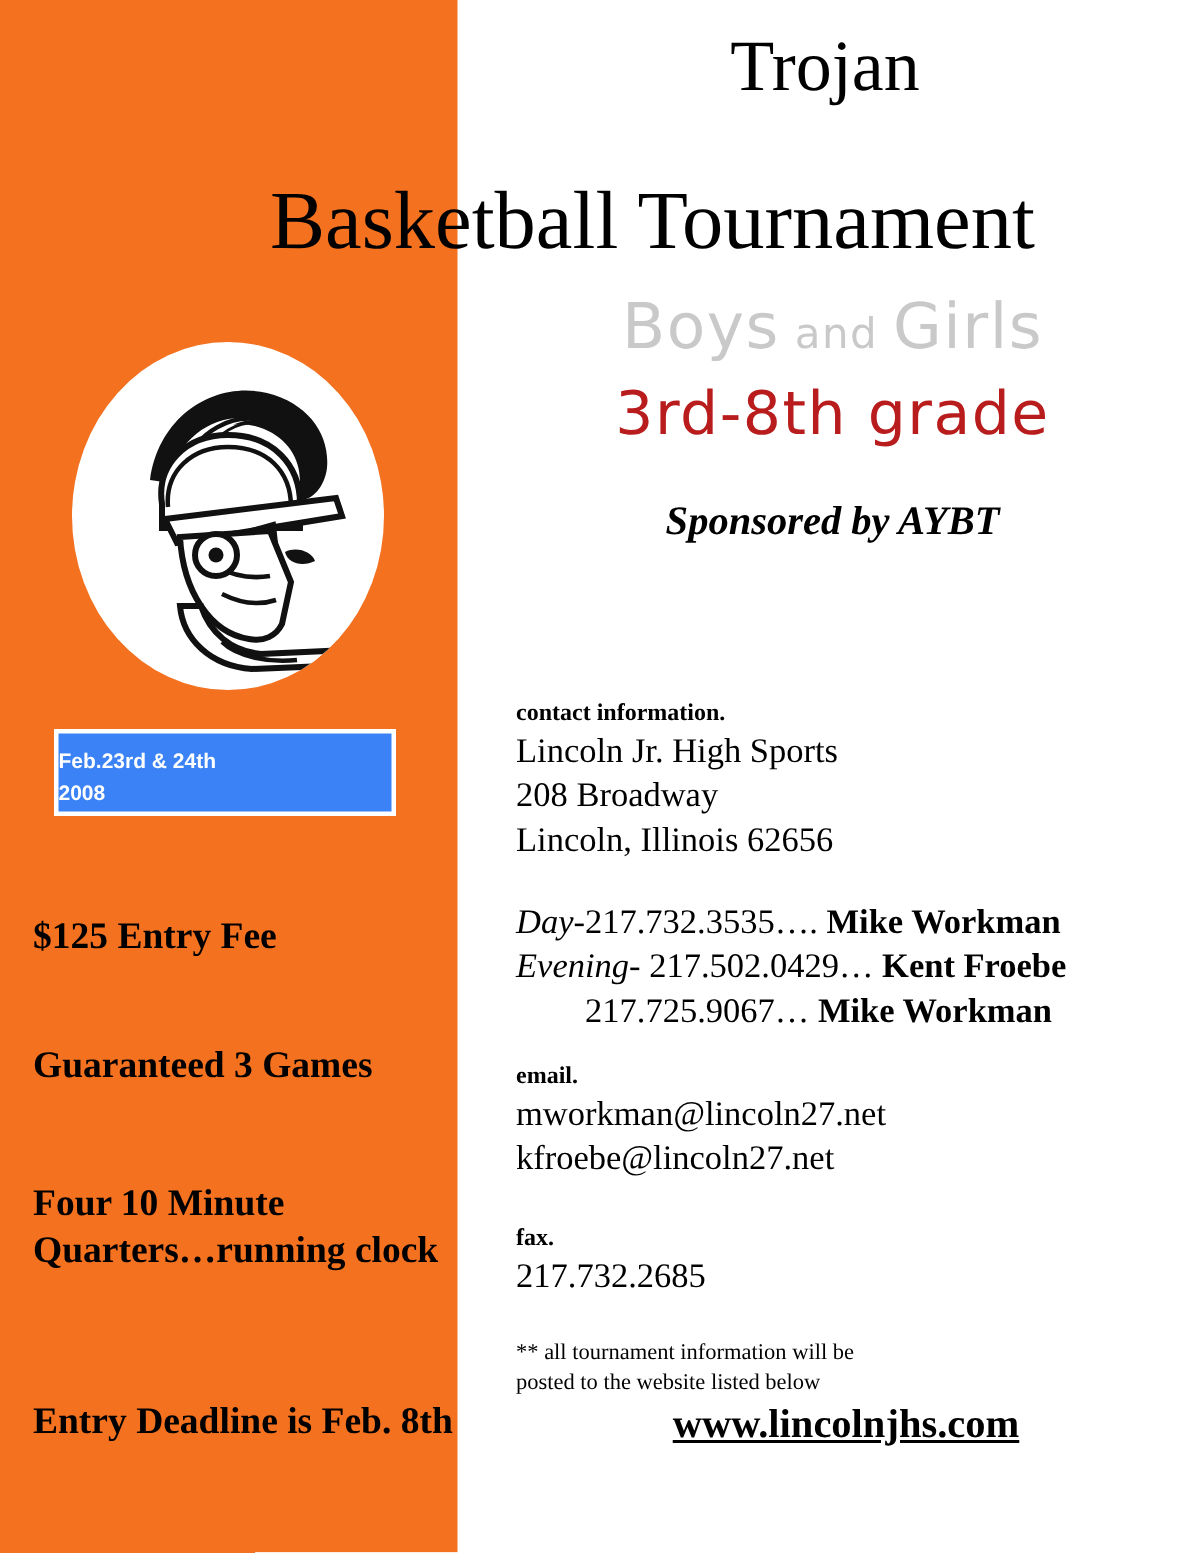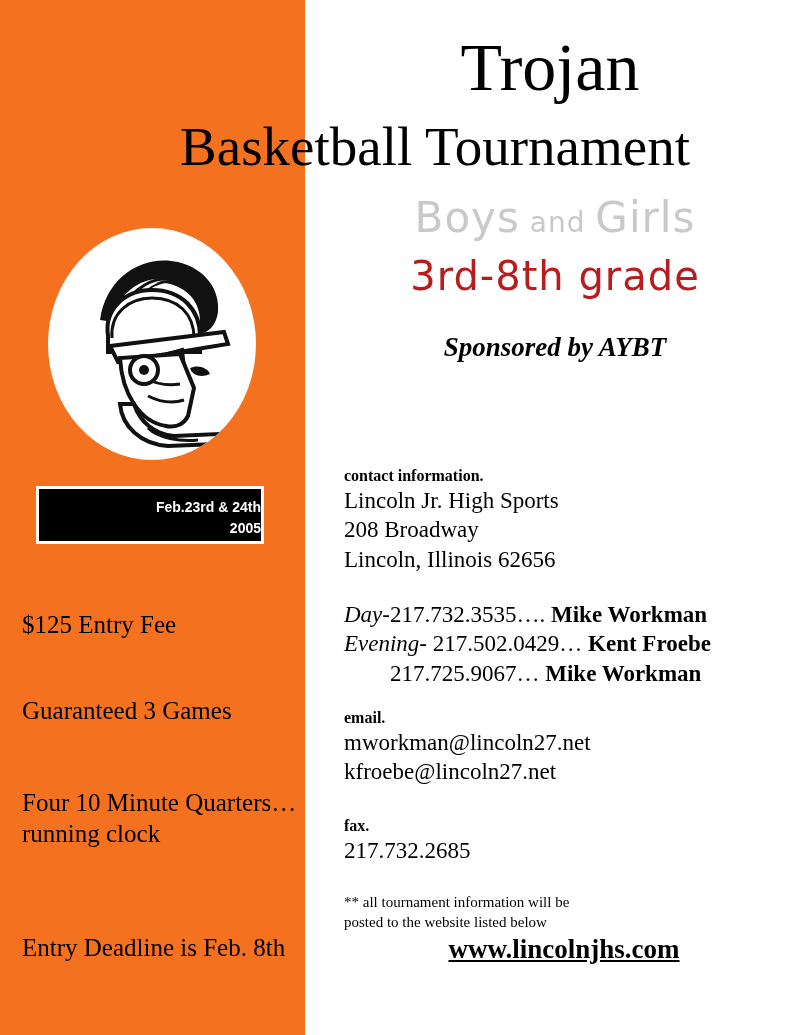--- a/index.html
+++ b/index.html
@@ -23,25 +23,25 @@
     left: 0;
     top: 0;
     width: 305px;
     height: 1035px;
     background: #f4711f;
   }
   
   .title-1 {
     position: absolute;
     left: 310px;
-    top: 32px;
+    top: 20px;
     width: 480px;
     text-align: center;
     font-family: "Liberation Serif", serif;
-    font-size: 68px;
+    font-size: 48px;
     line-height: 1.05;
     color: #000;
     letter-spacing: 0px;
   }
   .title-2 {
     position: absolute;
     left: 70px;
     top: 118px;
     width: 730px;
     text-align: center;
@@ -105,40 +105,40 @@
     left: 0;
     top: 0;
   }
   
   .date-box {
     position: absolute;
     left: 36px;
     top: 486px;
     width: 228px;
     height: 58px;
-    background: #000000;
+    background: #3b82f6;
     border: 3px solid #ffffff;
     box-sizing: border-box;
     color: #ffffff;
-    text-align: right;
+    text-align: left;
     font-family: "Liberation Sans", sans-serif;
     font-weight: bold;
     font-size: 14px;
     padding-top: 8px;
     box-sizing: border-box;
   }
   .date-box div { line-height: 1.5; }
 
   
   .left-item {
     position: absolute;
     left: 22px;
     width: 280px;
     font-family: "Liberation Serif", serif;
-    font-weight: normal;
+    font-weight: bold;
     font-size: 25px;
     line-height: 1.25;
     color: #000;
   }
   .li-fee   { top: 609px; }
   .li-games { top: 695px; }
   .li-quarters { top: 787px; }
   .li-deadline { top: 932px; }
 
   
@@ -223,21 +223,21 @@
       <circle cx="96" cy="142" r="5" fill="#111"></circle>
 
       <path d="M86 176 C92 194, 106 206, 126 208 L170 206 L168 216 L120 218 C92 216, 74 198, 72 176 Z" fill="#fff" stroke="#111" stroke-width="4"></path>
 
       <path d="M100 200 C110 210, 132 214, 150 212" stroke="#111" stroke-width="3" fill="none"></path>
     </svg>
   </div>
 
   <div class="date-box">
     <div>Feb.23rd  &amp; 24th</div>
-    <div>2005</div>
+    <div>2008</div>
   </div>
 
   <div class="left-item li-fee">$125 Entry Fee</div>
   <div class="left-item li-games">Guaranteed 3 Games</div>
   <div class="left-item li-quarters">Four 10 Minute Quarters…running clock</div>
   <div class="left-item li-deadline">Entry Deadline is Feb. 8th</div>
 
   <div class="right-block contact-block">
     <div class="hdr">contact information.</div>
     <div class="line">Lincoln Jr. High Sports</div>

